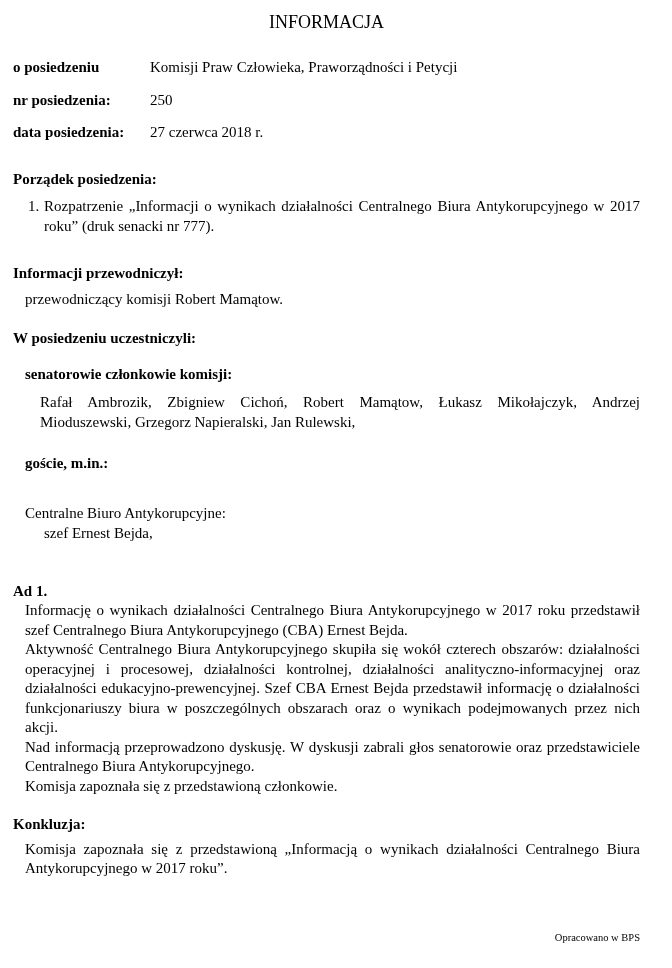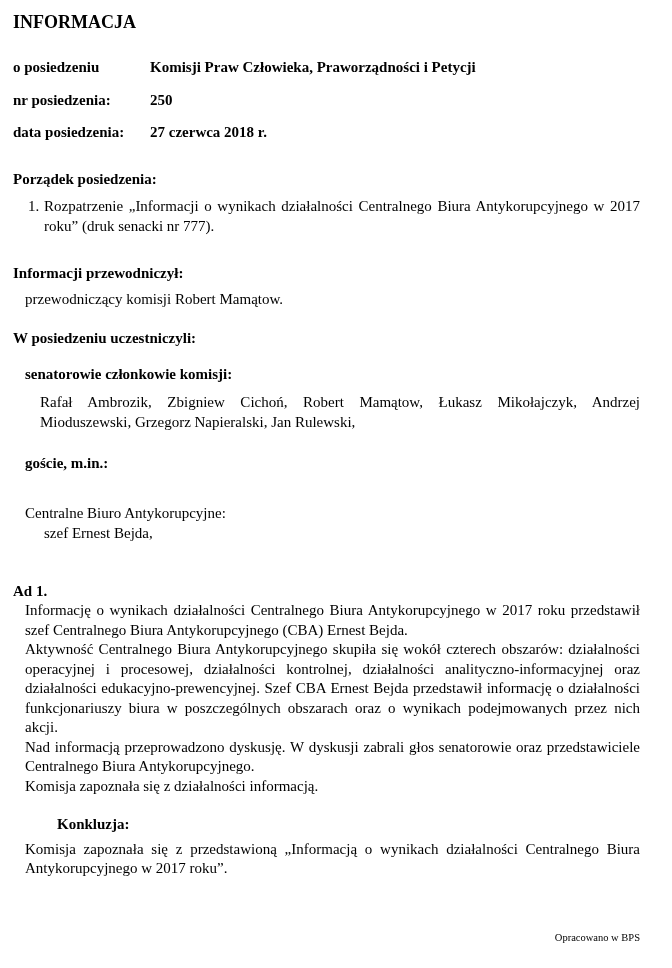--- a/index.html
+++ b/index.html
@@ -10,48 +10,48 @@
     background: #ffffff;
     color: #000000;
     font-family: "Liberation Serif", serif;
     font-size: 15px;
     line-height: 19.5px;
     box-sizing: border-box;
     padding: 11px 32px 0 13px;
     overflow: hidden;
   }
   .doc-title {
-    text-align: left;
-    font-weight: bold;
+    text-align: center;
+    font-weight: normal;
     font-size: 18px;
     line-height: 22px;
   }
   .meta-block { margin-top: 25px; }
   .meta-row { display: flex; }
   .meta-row + .meta-row { margin-top: 13px; }
   .meta-label { width: 137px; font-weight: bold; flex: 0 0 137px; }
-  .meta-value { font-weight: bold; }
+  .meta-value { font-weight: normal; }
   .sec-heading { font-weight: bold; }
   .agenda-heading { margin-top: 27px; }
   .agenda-item { display: flex; margin: 8px 0 0 15px; }
   .agenda-num { flex: 0 0 16px; width: 16px; }
   .agenda-text { flex: 1; text-align: justify; }
   .chair-heading { margin-top: 28px; }
   .chair-text { margin: 6px 0 0 12px; }
   .participants-heading { margin-top: 20px; }
   .senators-heading { margin: 16px 0 0 12px; font-weight: bold; }
   .senators-list { margin: 9px 0 0 27px; text-align: justify; }
   .guests-heading { margin: 22px 0 0 12px; font-weight: bold; }
   .guests-block { margin-top: 29px; line-height: 20px; }
   .guests-org { margin-left: 12px; }
   .guest-person { margin-left: 31px; }
   .ad1-heading { margin-top: 39px; }
   .ad1-block { }
   .body-par { margin: 0 0 0 12px; text-align: justify; }
-  .conclusion-heading { margin-top: 19px; margin-left: 44px; }
+  .conclusion-heading { margin-top: 19px; }
   .conclusion-text { margin: 5px 0 0 12px; text-align: justify; }
   .footer-note {
     position: absolute;
     top: 931px;
     right: 32px;
     font-size: 10.5px;
     line-height: 13px;
   }
 </style>
 </head>
@@ -95,21 +95,21 @@
   <div class="guests-block">
     <div class="guests-org">Centralne Biuro Antykorupcyjne:</div>
     <div class="guest-person">szef Ernest Bejda,</div>
   </div>
 
   <div class="sec-heading ad1-heading">Ad 1.</div>
   <div class="ad1-block">
     <p class="body-par">Informację o wynikach działalności Centralnego Biura Antykorupcyjnego w 2017 roku przedstawił szef Centralnego Biura Antykorupcyjnego (CBA) Ernest Bejda.</p>
     <p class="body-par">Aktywność Centralnego Biura Antykorupcyjnego skupiła się wokół czterech obszarów: działalności operacyjnej i procesowej, działalności kontrolnej, działalności analityczno-informacyjnej oraz działalności edukacyjno-prewencyjnej. Szef CBA Ernest Bejda przedstawił informację o działalności funkcjonariuszy biura w poszczególnych obszarach oraz o wynikach podejmowanych przez nich akcji.</p>
     <p class="body-par">Nad informacją przeprowadzono dyskusję. W dyskusji zabrali głos senatorowie oraz przedstawiciele Centralnego Biura Antykorupcyjnego.</p>
-    <p class="body-par">Komisja zapoznała się z działalności informacją.</p>
+    <p class="body-par">Komisja zapoznała się z przedstawioną członkowie.</p>
   </div>
 
   <div class="sec-heading conclusion-heading">Konkluzja:</div>
   <div class="conclusion-text">Komisja zapoznała się z przedstawioną „Informacją o wynikach działalności Centralnego Biura Antykorupcyjnego w 2017 roku”.</div>
 
   <div class="footer-note">Opracowano w BPS</div>
 
 </div>
 
 </body></html>

